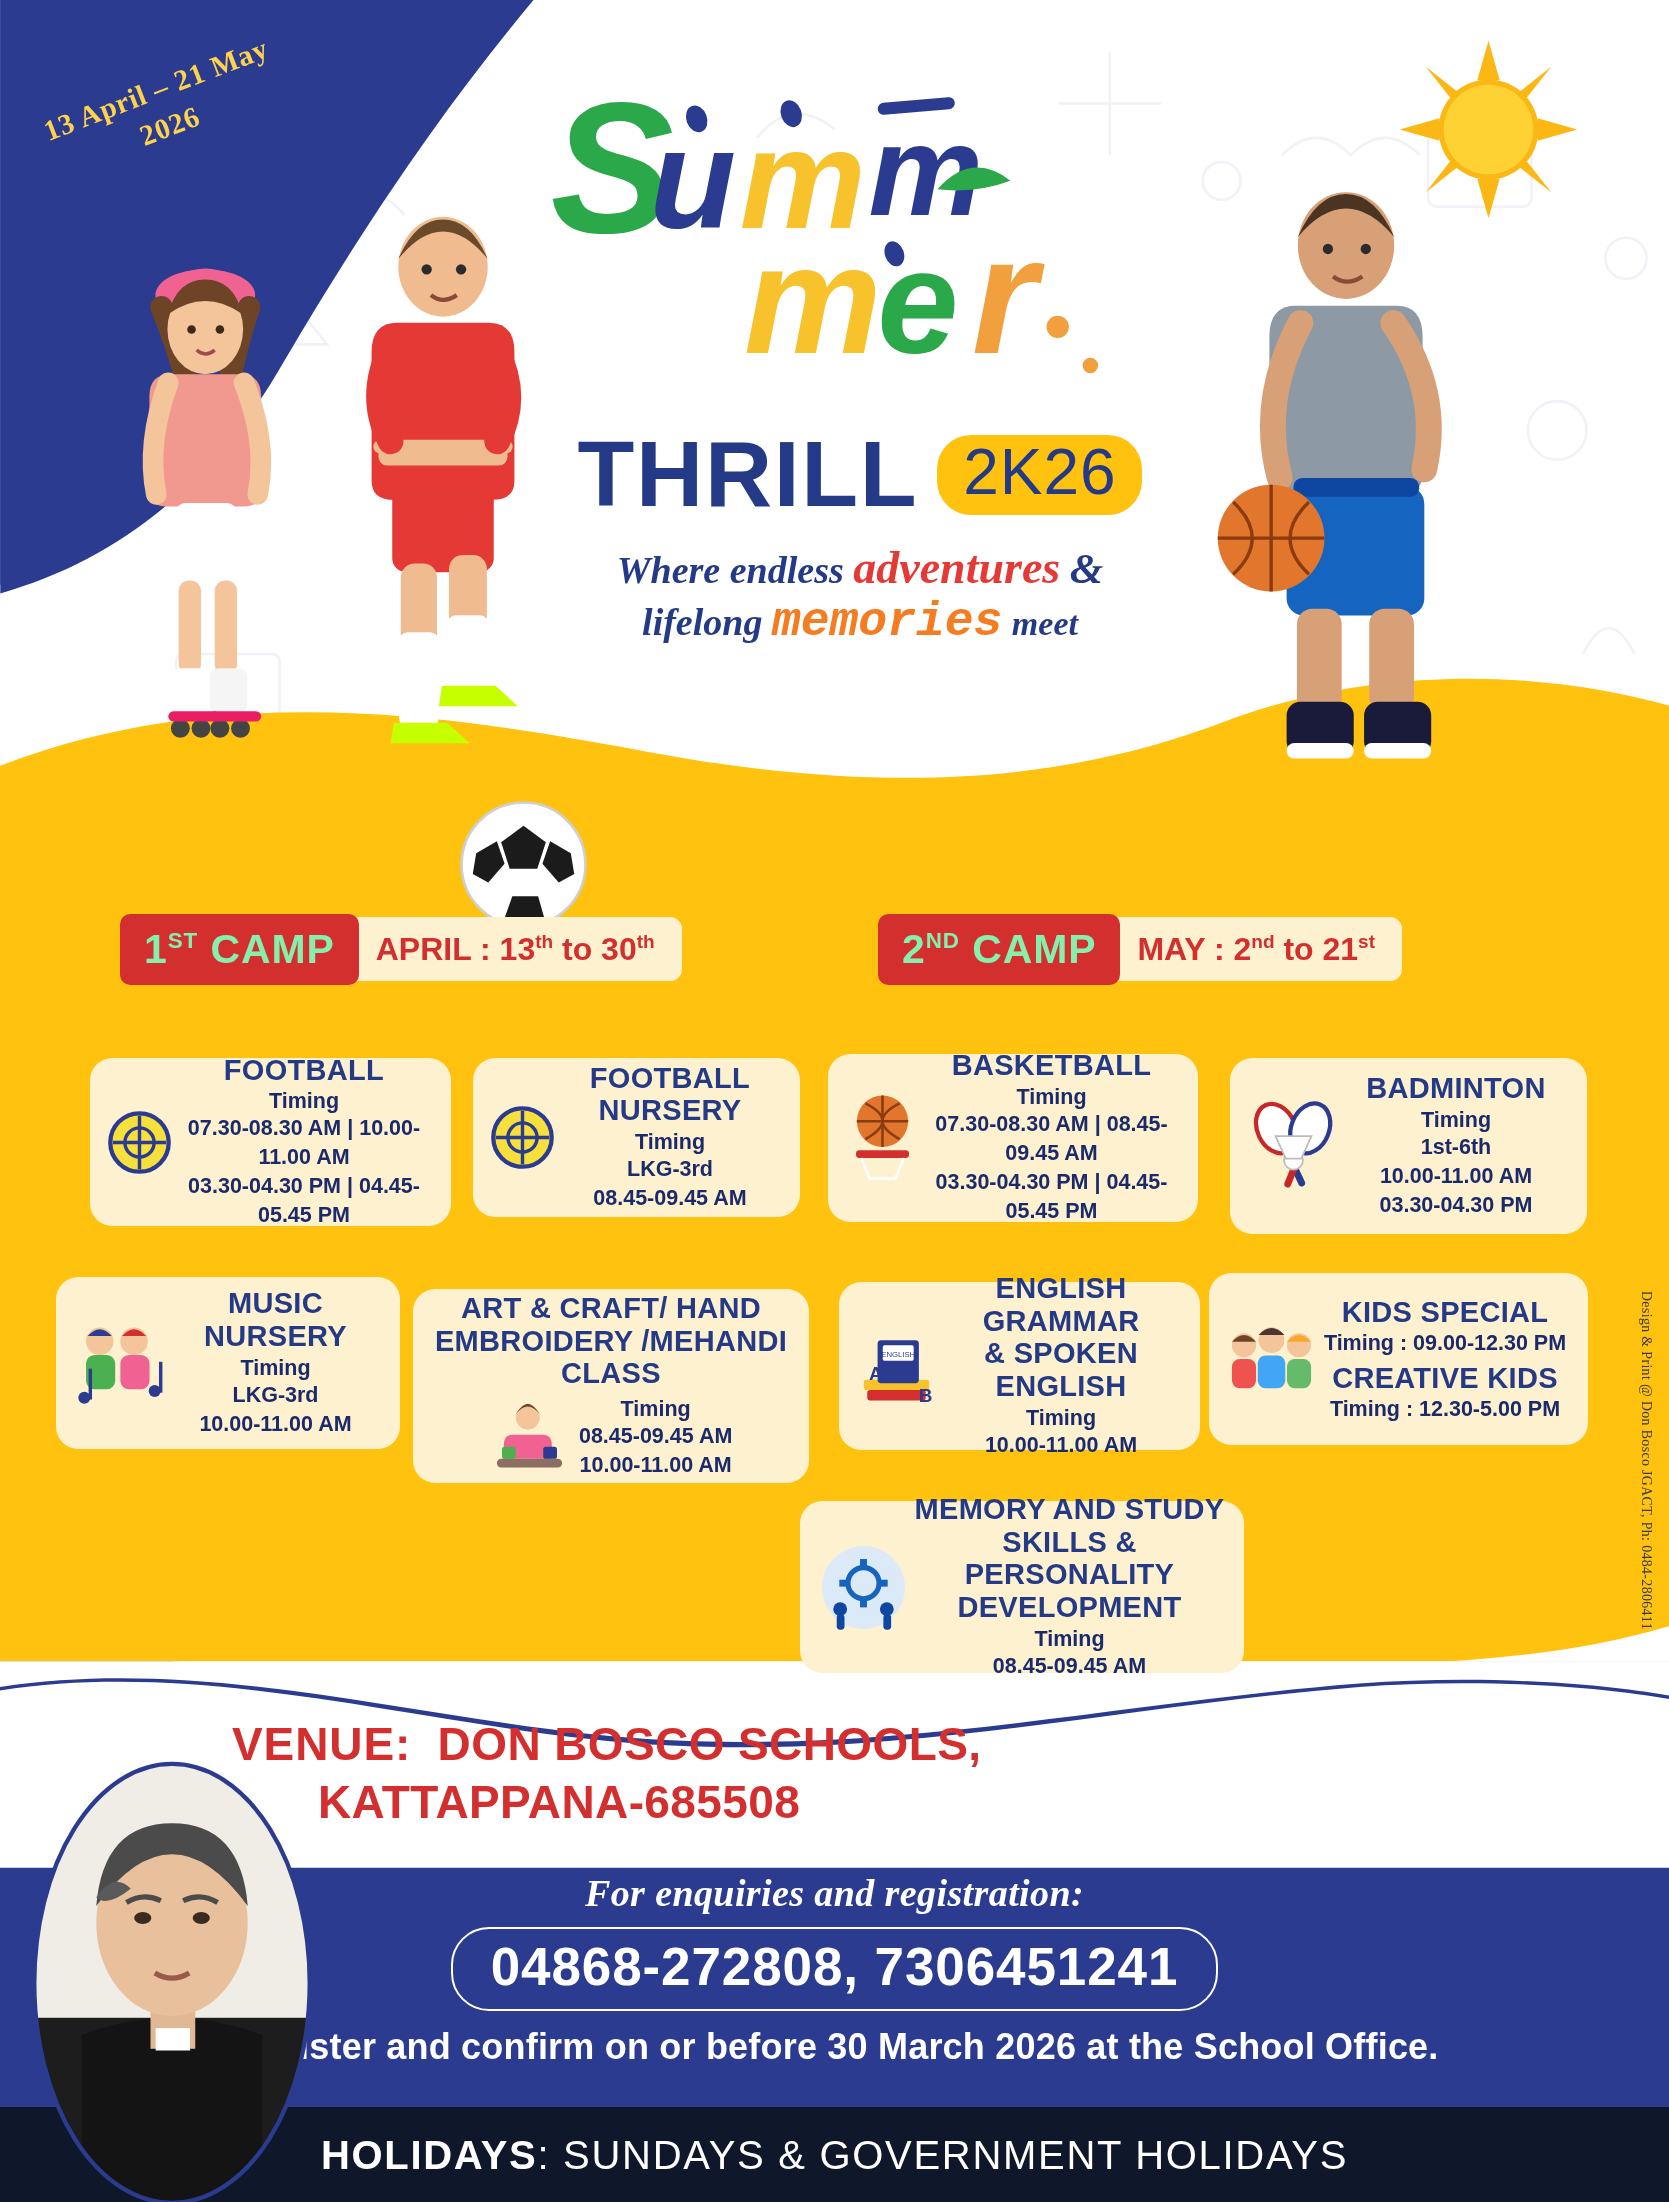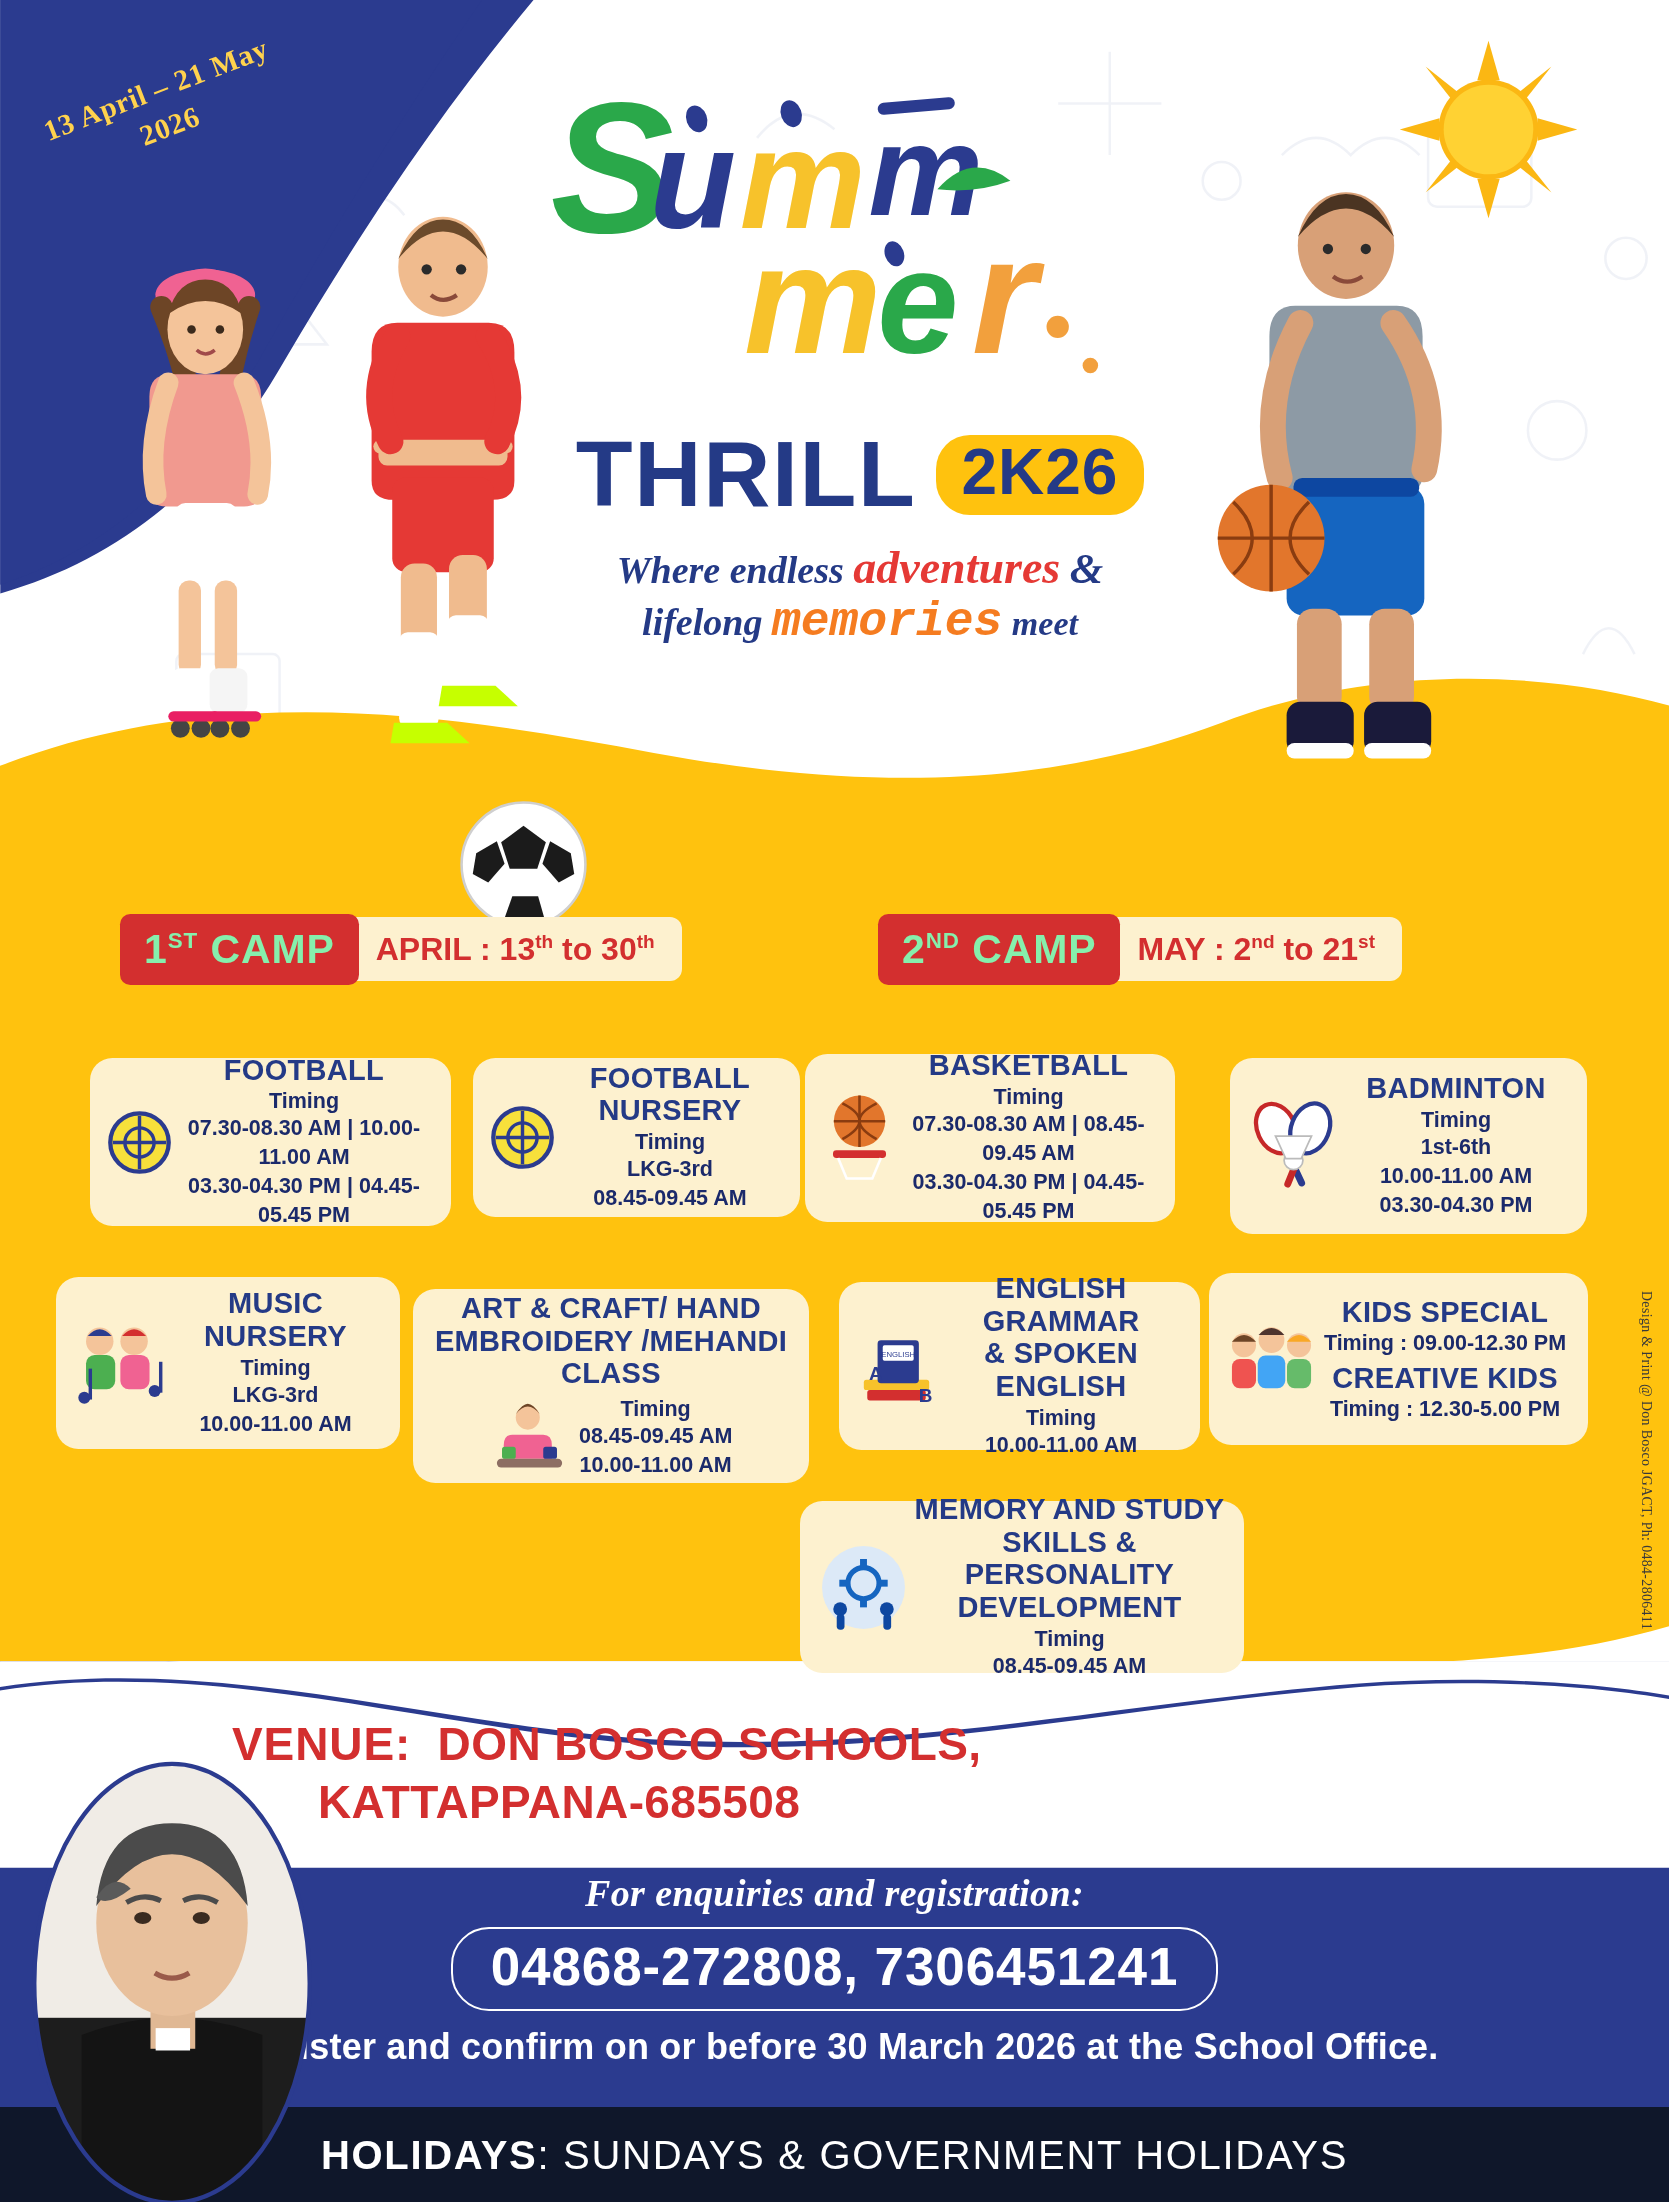--- a/index.html
+++ b/index.html
@@ -62,21 +62,21 @@
   .thrill-text {
     font-family: "Liberation Sans", sans-serif;
     font-weight: 700;
     font-size: 93px;
     letter-spacing: 1.7px;
     color: #243a86;
   }
   .thrill-badge {
     background: #ffc20e;
     color: #243a86;
-    font-weight: 700;
+    font-weight: 400;
     font-size: 64px;
     padding: 5.2px 26px 10.3px 26px;
     border-radius: 34px;
     letter-spacing: 0.9px;
     line-height: 1;
   }
   .tagline {
     margin-top: 13.8px;
     text-align: center;
     line-height: 1.15;
@@ -437,21 +437,21 @@
       </div>
       <div class="body">
         <div class="c-title" style="white-space:pre-line">FOOTBALL
 NURSERY</div>
         <div class="c-sub">Timing</div>
         <div class="c-line">LKG-3rd</div>
         <div class="c-line">08.45-09.45 AM</div>
       </div>
     </div>
 
-    <div class="card" style="left:805px; top:8.6px; width:370px; height:168px;">
+    <div class="card" style="left:828px; top:8.6px; width:370px; height:168px;">
       <div class="icon">
         <svg width="77" height="95" viewBox="0 0 90 110">
           <circle cx="45" cy="36" r="30" fill="#e2762c"></circle>
           <g stroke="#8a3c10" stroke-width="3" fill="none">
               <path d="M15 36h60 M45 6v60"></path>
               <path d="M25 15q40 20 0 42"></path>
               <path d="M65 15q-40 20 0 42"></path>
             </g>
           <rect x="14" y="70" width="62" height="9" rx="4" fill="#d32f2f"></rect>
           <path d="M20 79 l10 24 h30 l10 -24" stroke="#ffffff" stroke-width="3" fill="none"></path>

